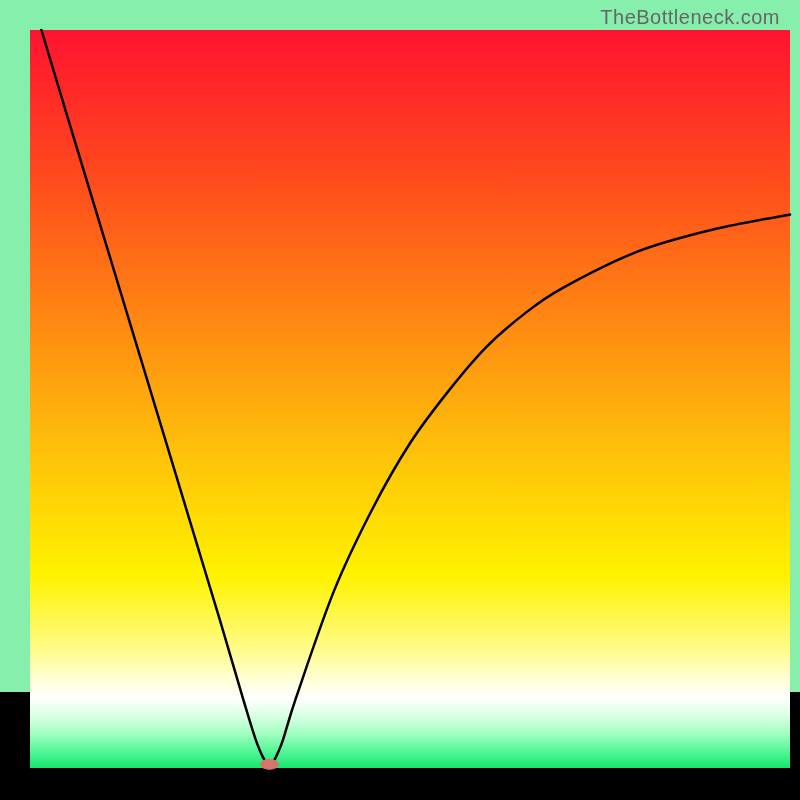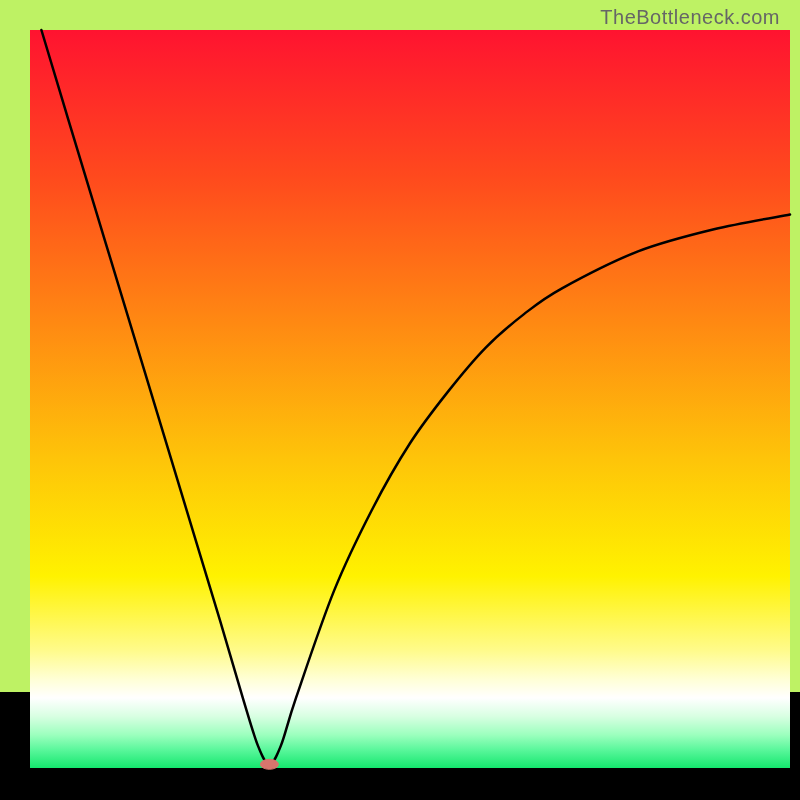--- a/index.html
+++ b/index.html
@@ -1,16 +1,16 @@
 <!DOCTYPE html>
 <html><head>
 <meta charset="utf-8">
 <style>
   html,body{margin:0;padding:0;width:800px;height:800px;overflow:hidden;background:#000;font-family:Arial,Helvetica,sans-serif}
-  .stage{position:relative;width:800px;height:692px;background:#bef264}
+  .stage{position:relative;width:800px;height:692px;background:#86efac}
   .attribution{position:absolute;top:6px;right:20px;color:#666;font-size:20px;letter-spacing:.5px}
   svg{position:absolute;left:0;top:0}
   .marker{fill:#d7756d;stroke:#d7756d}
 </style>
 </head>
 <body>
 <div class="stage">
   <span class="attribution">TheBottleneck.com</span>
   <svg id="plot" width="800" height="800" viewBox="0 0 800 800">
       <defs>

